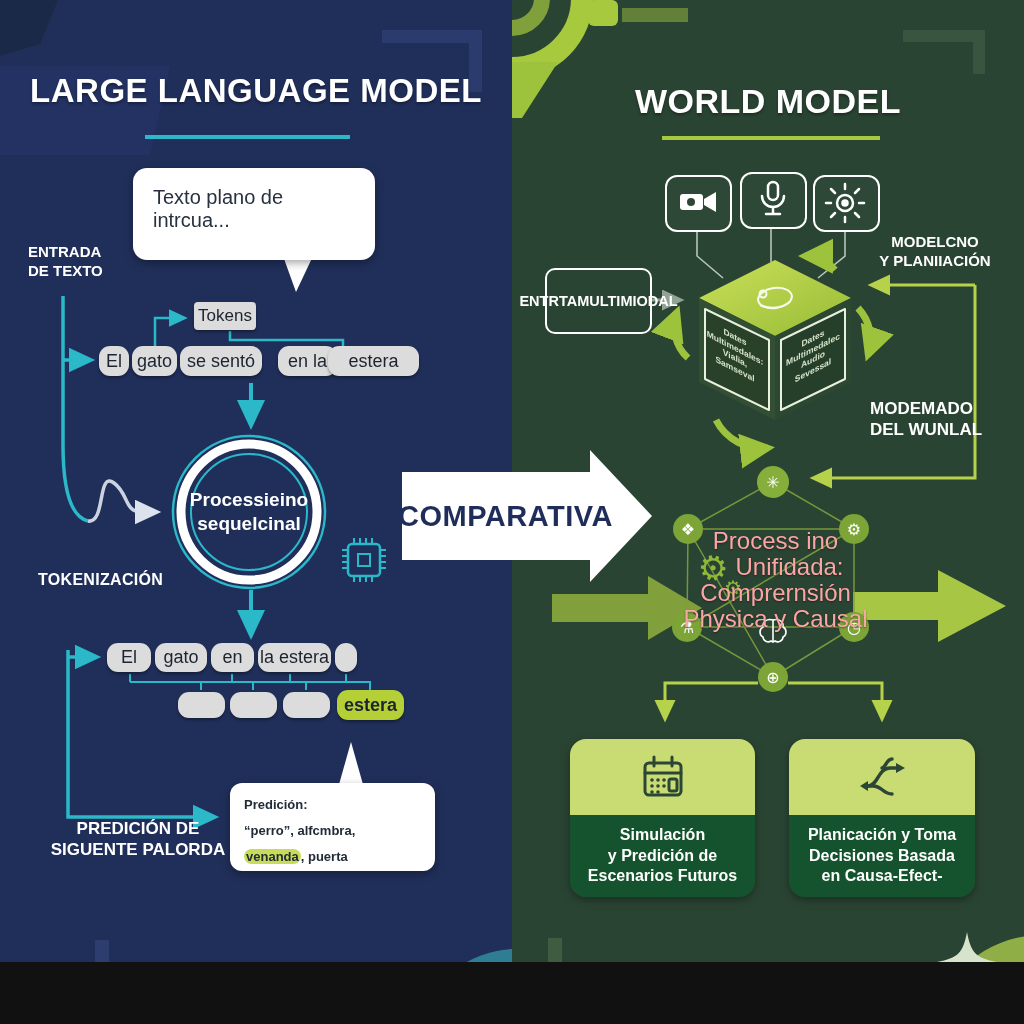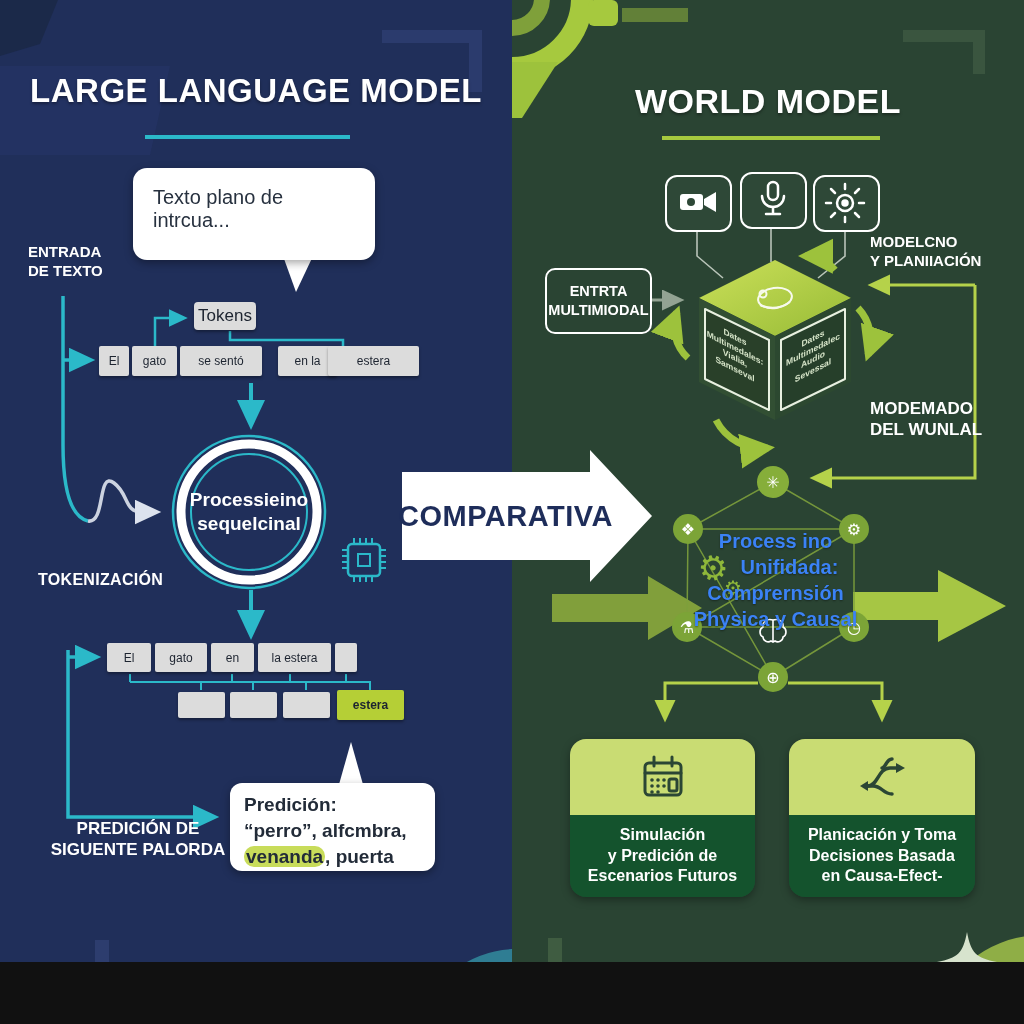--- a/index.html
+++ b/index.html
@@ -5,21 +5,21 @@
   html,body{margin:0;padding:0;background:#111;}
   #stage{position:relative;width:1024px;height:962px;overflow:hidden;
          font-family:"Liberation Sans",sans-serif;}
   .abs{position:absolute;}
   .panel-left{left:0;top:0;width:512px;height:1024px;background:#202f5a;}
   .panel-right{left:512px;top:0;width:512px;height:1024px;background:#2a4433;}
   svg.overlay{left:0;top:0;width:1024px;height:1024px;pointer-events:none;}
   .wtxt{color:#fff;font-weight:700;}
   .title{font-weight:800;letter-spacing:.5px;text-align:center;color:#fff;
          text-shadow:0 2px 3px rgba(0,0,0,.35);}
-  .tokenbox{background:#dcdcdc;border-radius:2px;color:#1d2430;font-size:12px;
+  .tokenbox{background:#dcdcdc;border-radius:11px;color:#1d2430;font-size:18px;
             display:flex;align-items:center;justify-content:center;
             box-shadow:0 2px 3px rgba(0,0,0,.35);white-space:nowrap;}
   .bubble{background:#fff;border-radius:14px;box-shadow:0 3px 8px rgba(0,0,0,.35);}
   .lbl{color:#fff;font-weight:700;line-height:1.25;}
   .nodeglyph{width:32px;height:32px;display:flex;align-items:center;justify-content:center;
              color:#fff;font-size:16px;}
   .greenbox{border-radius:16px;overflow:hidden;box-shadow:0 3px 8px rgba(0,0,0,.35);}
   .greenbox .ic{height:76px;background:#c9dc73;display:flex;align-items:center;justify-content:center;}
   .greenbox .tx{height:82px;background:#14532d;color:#fff;font-weight:700;font-size:16px;
                 line-height:1.3;display:flex;align-items:center;justify-content:center;
@@ -232,21 +232,21 @@
   <div class="abs tokenbox" style="left:211px;top:643px;width:43px;height:29px;">en</div>
   <div class="abs tokenbox" style="left:258px;top:643px;width:73px;height:29px;">la estera</div>
   <div class="abs tokenbox" style="left:335px;top:643px;width:22px;height:29px;"></div>
 
   <div class="abs tokenbox" style="left:178px;top:692px;width:47px;height:26px;"></div>
   <div class="abs tokenbox" style="left:230px;top:692px;width:47px;height:26px;"></div>
   <div class="abs tokenbox" style="left:283px;top:692px;width:47px;height:26px;"></div>
   <div class="abs tokenbox" style="left:337px;top:690px;width:67px;height:30px;background:#b5cf36;font-weight:700;">estera</div>
 
   <div class="abs bubble" style="left:230px;top:783px;width:205px;height:88px;border-radius:12px;">
-    <div style="padding:9px 14px;color:#222b38;font-size:19px;line-height:26px;font-weight:700;">
+    <div style="padding:9px 14px;color:#222b38;font-size:13px;line-height:26px;font-weight:700;">
       <div>Predición:</div>
       <div style="font-weight:600;">“perro”, alfcmbra,</div>
       <div style="font-weight:600;"><span class="hl">venanda</span><span>, puerta</span></div>
     </div>
   </div>
 
   <div class="abs lbl" style="left:48px;top:818px;width:180px;text-align:center;font-size:17px;">
     <div>PREDICIÓN DE</div>
     <div>SIGUENTE PALORDA</div>
   </div>
@@ -275,26 +275,26 @@
   <div class="abs" style="left:813px;top:175px;width:63px;height:53px;border:2.5px solid #fff;border-radius:12px;background:#2e4837;">
     <svg width="63" height="53" viewBox="0 0 63 53">
       <g stroke="#fff" stroke-width="2.5" fill="none" stroke-linecap="round">
         <circle cx="30" cy="26" r="8"></circle>
         <circle cx="30" cy="26" r="2.5" fill="#fff"></circle>
         <path d="M30,12 V7 M30,40 V45 M16,26 H11 M44,26 H49 M20,16 L16,12 M40,16 L44,12 M20,36 L16,40 M40,36 L44,40"></path>
       </g>
     </svg>
   </div>
 
-  <div class="abs" style="left:545px;top:268px;width:103px;height:62px;border:2px solid #fff;border-radius:10px;display:flex;flex-direction:column;align-items:center;justify-content:center;">
+  <div class="abs" style="left:545px;top:268px;width:103px;height:62px;border:2px solid #fff;border-radius:10px;display:flex;flex-direction:row;align-items:center;justify-content:center;">
     <div class="wtxt" style="font-size:14.5px;line-height:19px;">ENTRTA</div>
     <div class="wtxt" style="font-size:14.5px;line-height:19px;text-align:center;">MULTIMIODAL</div>
   </div>
 
-  <div class="abs lbl" style="left:870px;top:233px;width:130px;text-align:left;font-size:15px;">
+  <div class="abs lbl" style="left:870px;top:233px;width:130px;text-align:center;font-size:15px;">
     <div>MODELCNO</div>
     <div>Y PLANIIACIÓN</div>
   </div>
 
   <div class="abs lbl" style="left:870px;top:398px;width:120px;font-size:17px;">
     <div>MODEMADO</div>
     <div>DEL WUNLAL</div>
   </div>
 
   <div class="abs facetxt" style="left:702px;top:315px;width:66px;transform:skewY(27deg);">
@@ -313,21 +313,21 @@
   <div class="abs nodeglyph" style="left:757px;top:466px;">✳</div>
   <div class="abs nodeglyph" style="left:672px;top:513px;">❖</div>
   <div class="abs nodeglyph" style="left:838px;top:513px;">⚙</div>
   <div class="abs nodeglyph" style="left:671px;top:611px;">⚗</div>
   <div class="abs nodeglyph" style="left:838px;top:611px;">◷</div>
   <div class="abs nodeglyph" style="left:757px;top:661px;">⊕</div>
 
   <div class="abs" style="left:698px;top:548px;font-size:34px;color:#8fb83a;transform:rotate(-14deg);">⚙</div>
   <div class="abs" style="left:724px;top:576px;font-size:20px;color:#8fb83a;">⚙</div>
 
-  <div class="abs" style="left:678px;top:528px;width:195px;text-align:center;color:#3b82f6;font-weight:700;font-size:20px;line-height:26px;text-shadow:0 1px 2px rgba(0,0,0,.4);">
+  <div class="abs" style="left:678px;top:528px;width:195px;text-align:center;color:#fca5a5;font-weight:400;font-size:24px;line-height:26px;text-shadow:0 1px 2px rgba(0,0,0,.4);">
     <div>Process ino</div>
     <div style="padding-left:28px;">Unifidada:</div>
     <div>Comprernsión</div>
     <div>Physica y Causal</div>
   </div>
 
   <div class="abs greenbox" style="left:570px;top:739px;width:185px;height:158px;">
     <div class="ic">
       <svg width="46" height="46" viewBox="0 0 46 46">
         <g stroke="#2b4634" stroke-width="3" fill="none" stroke-linecap="round">

